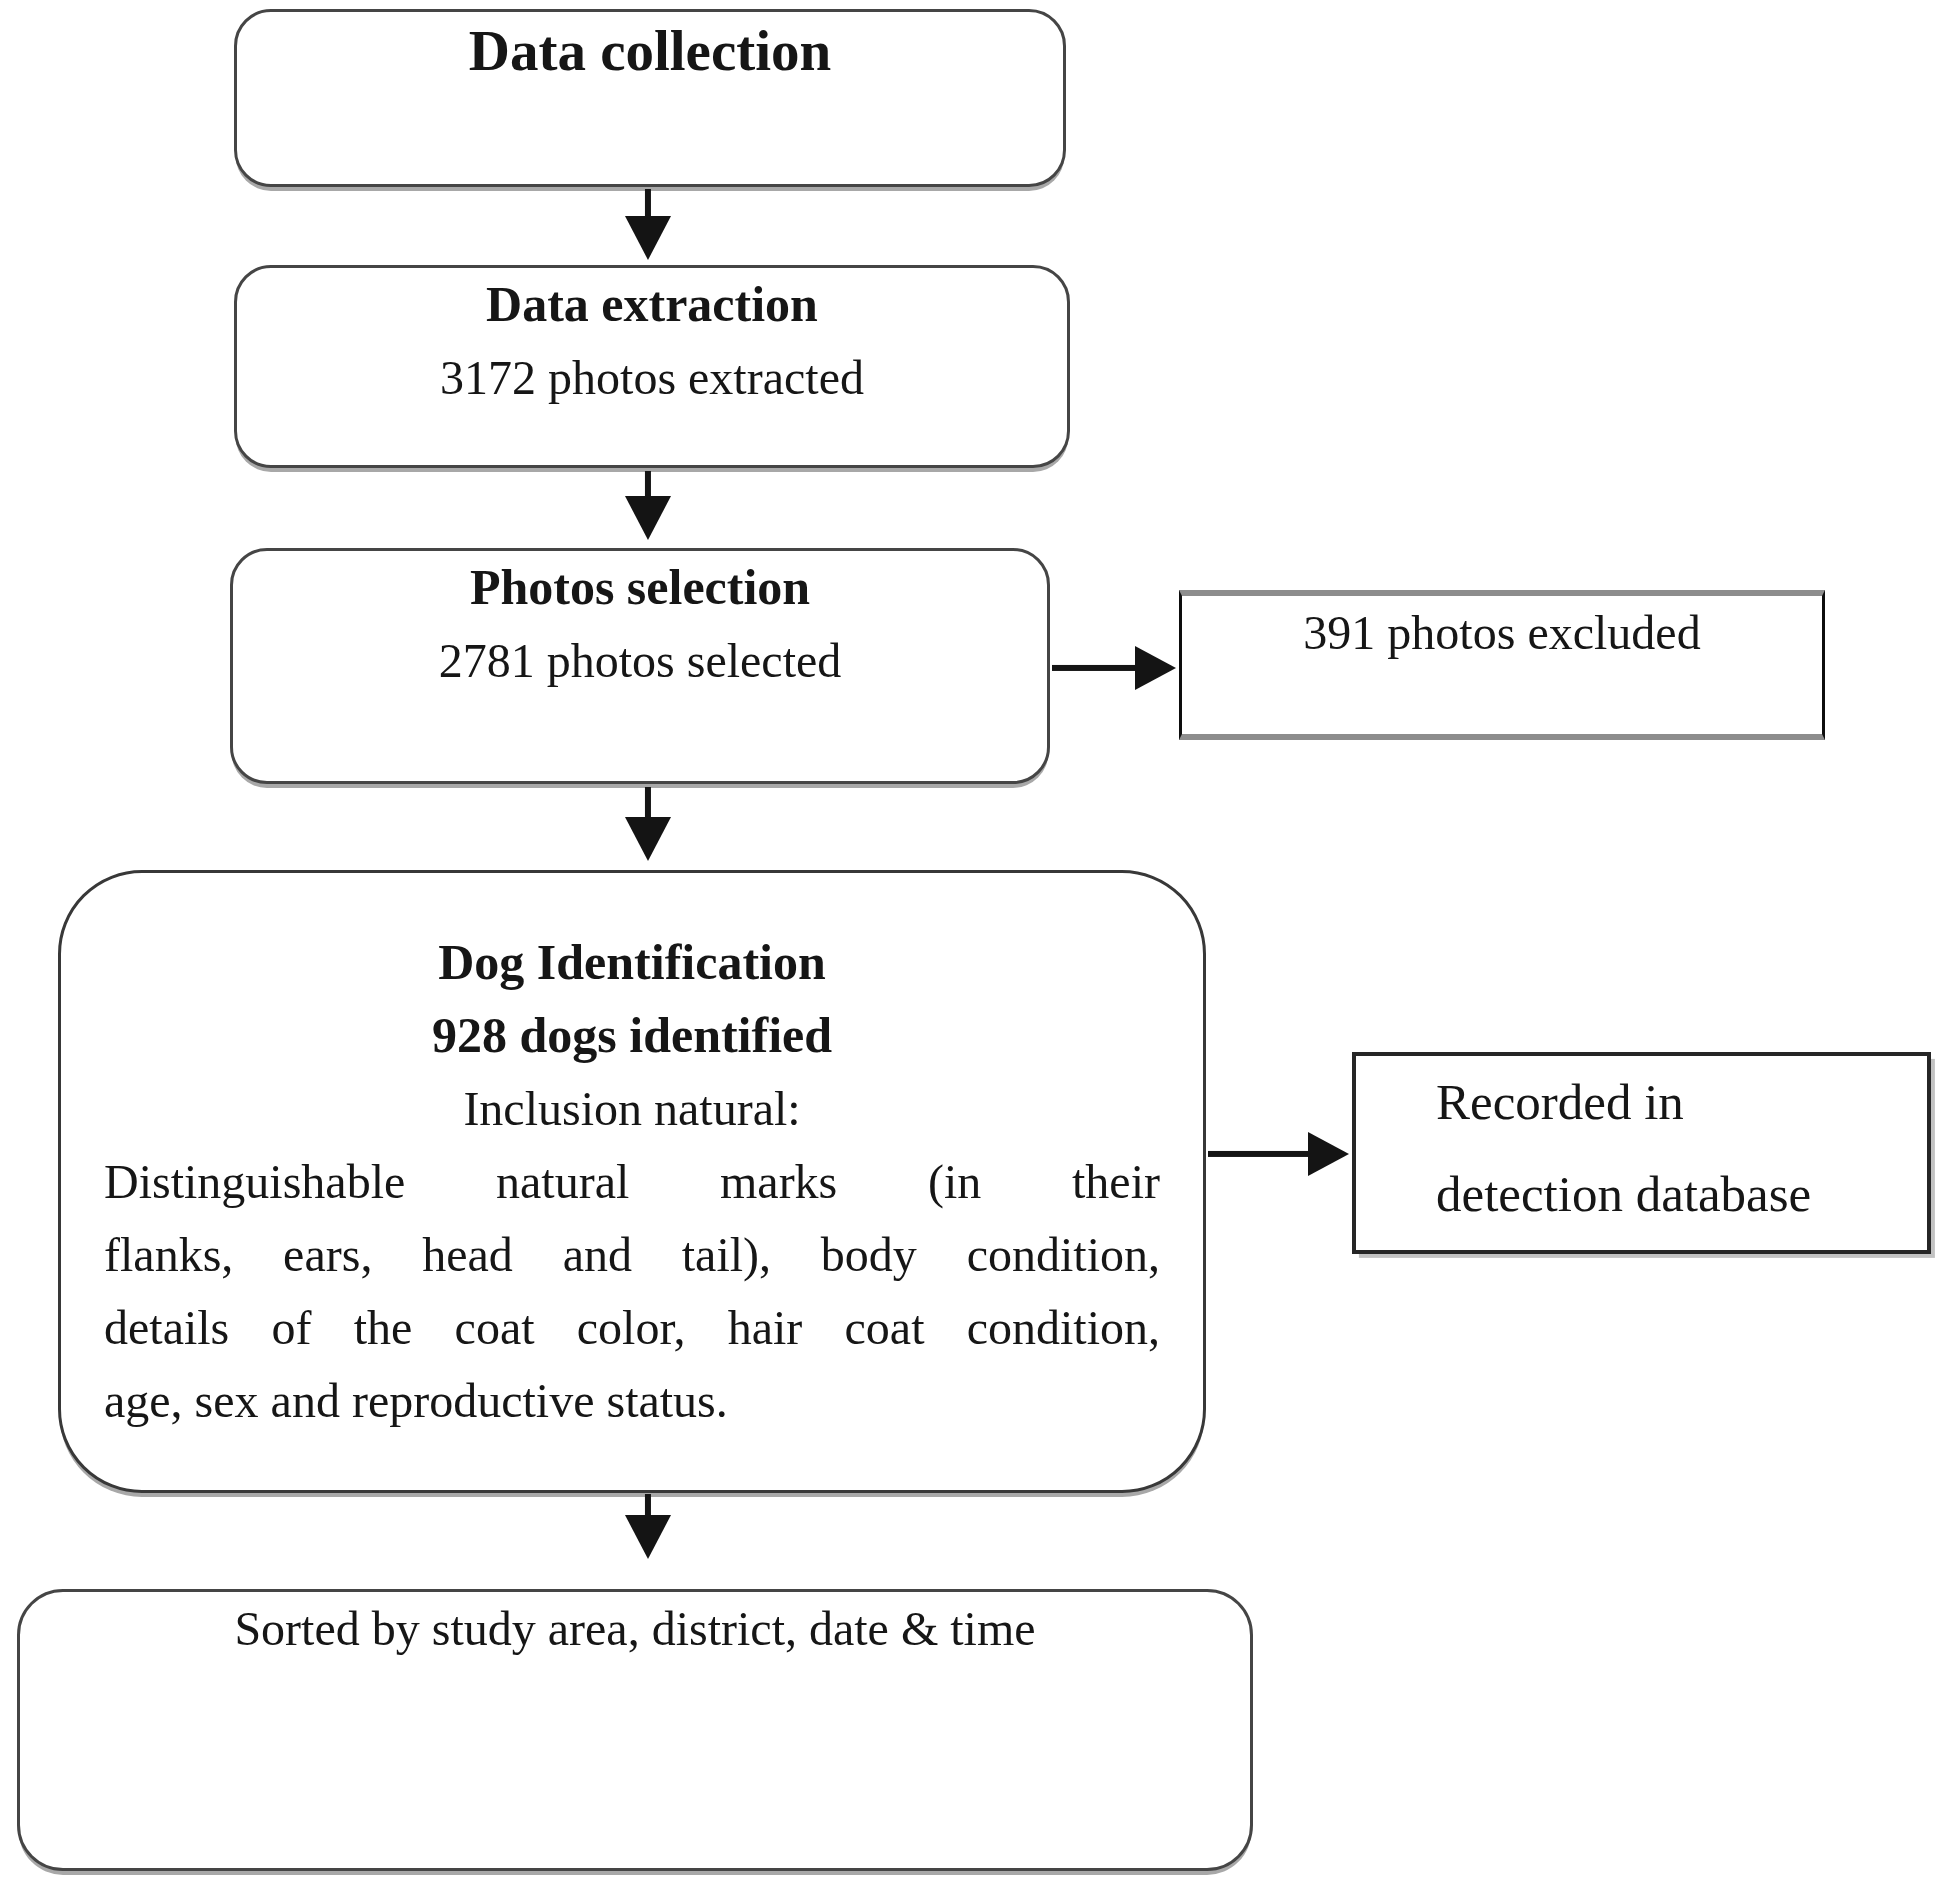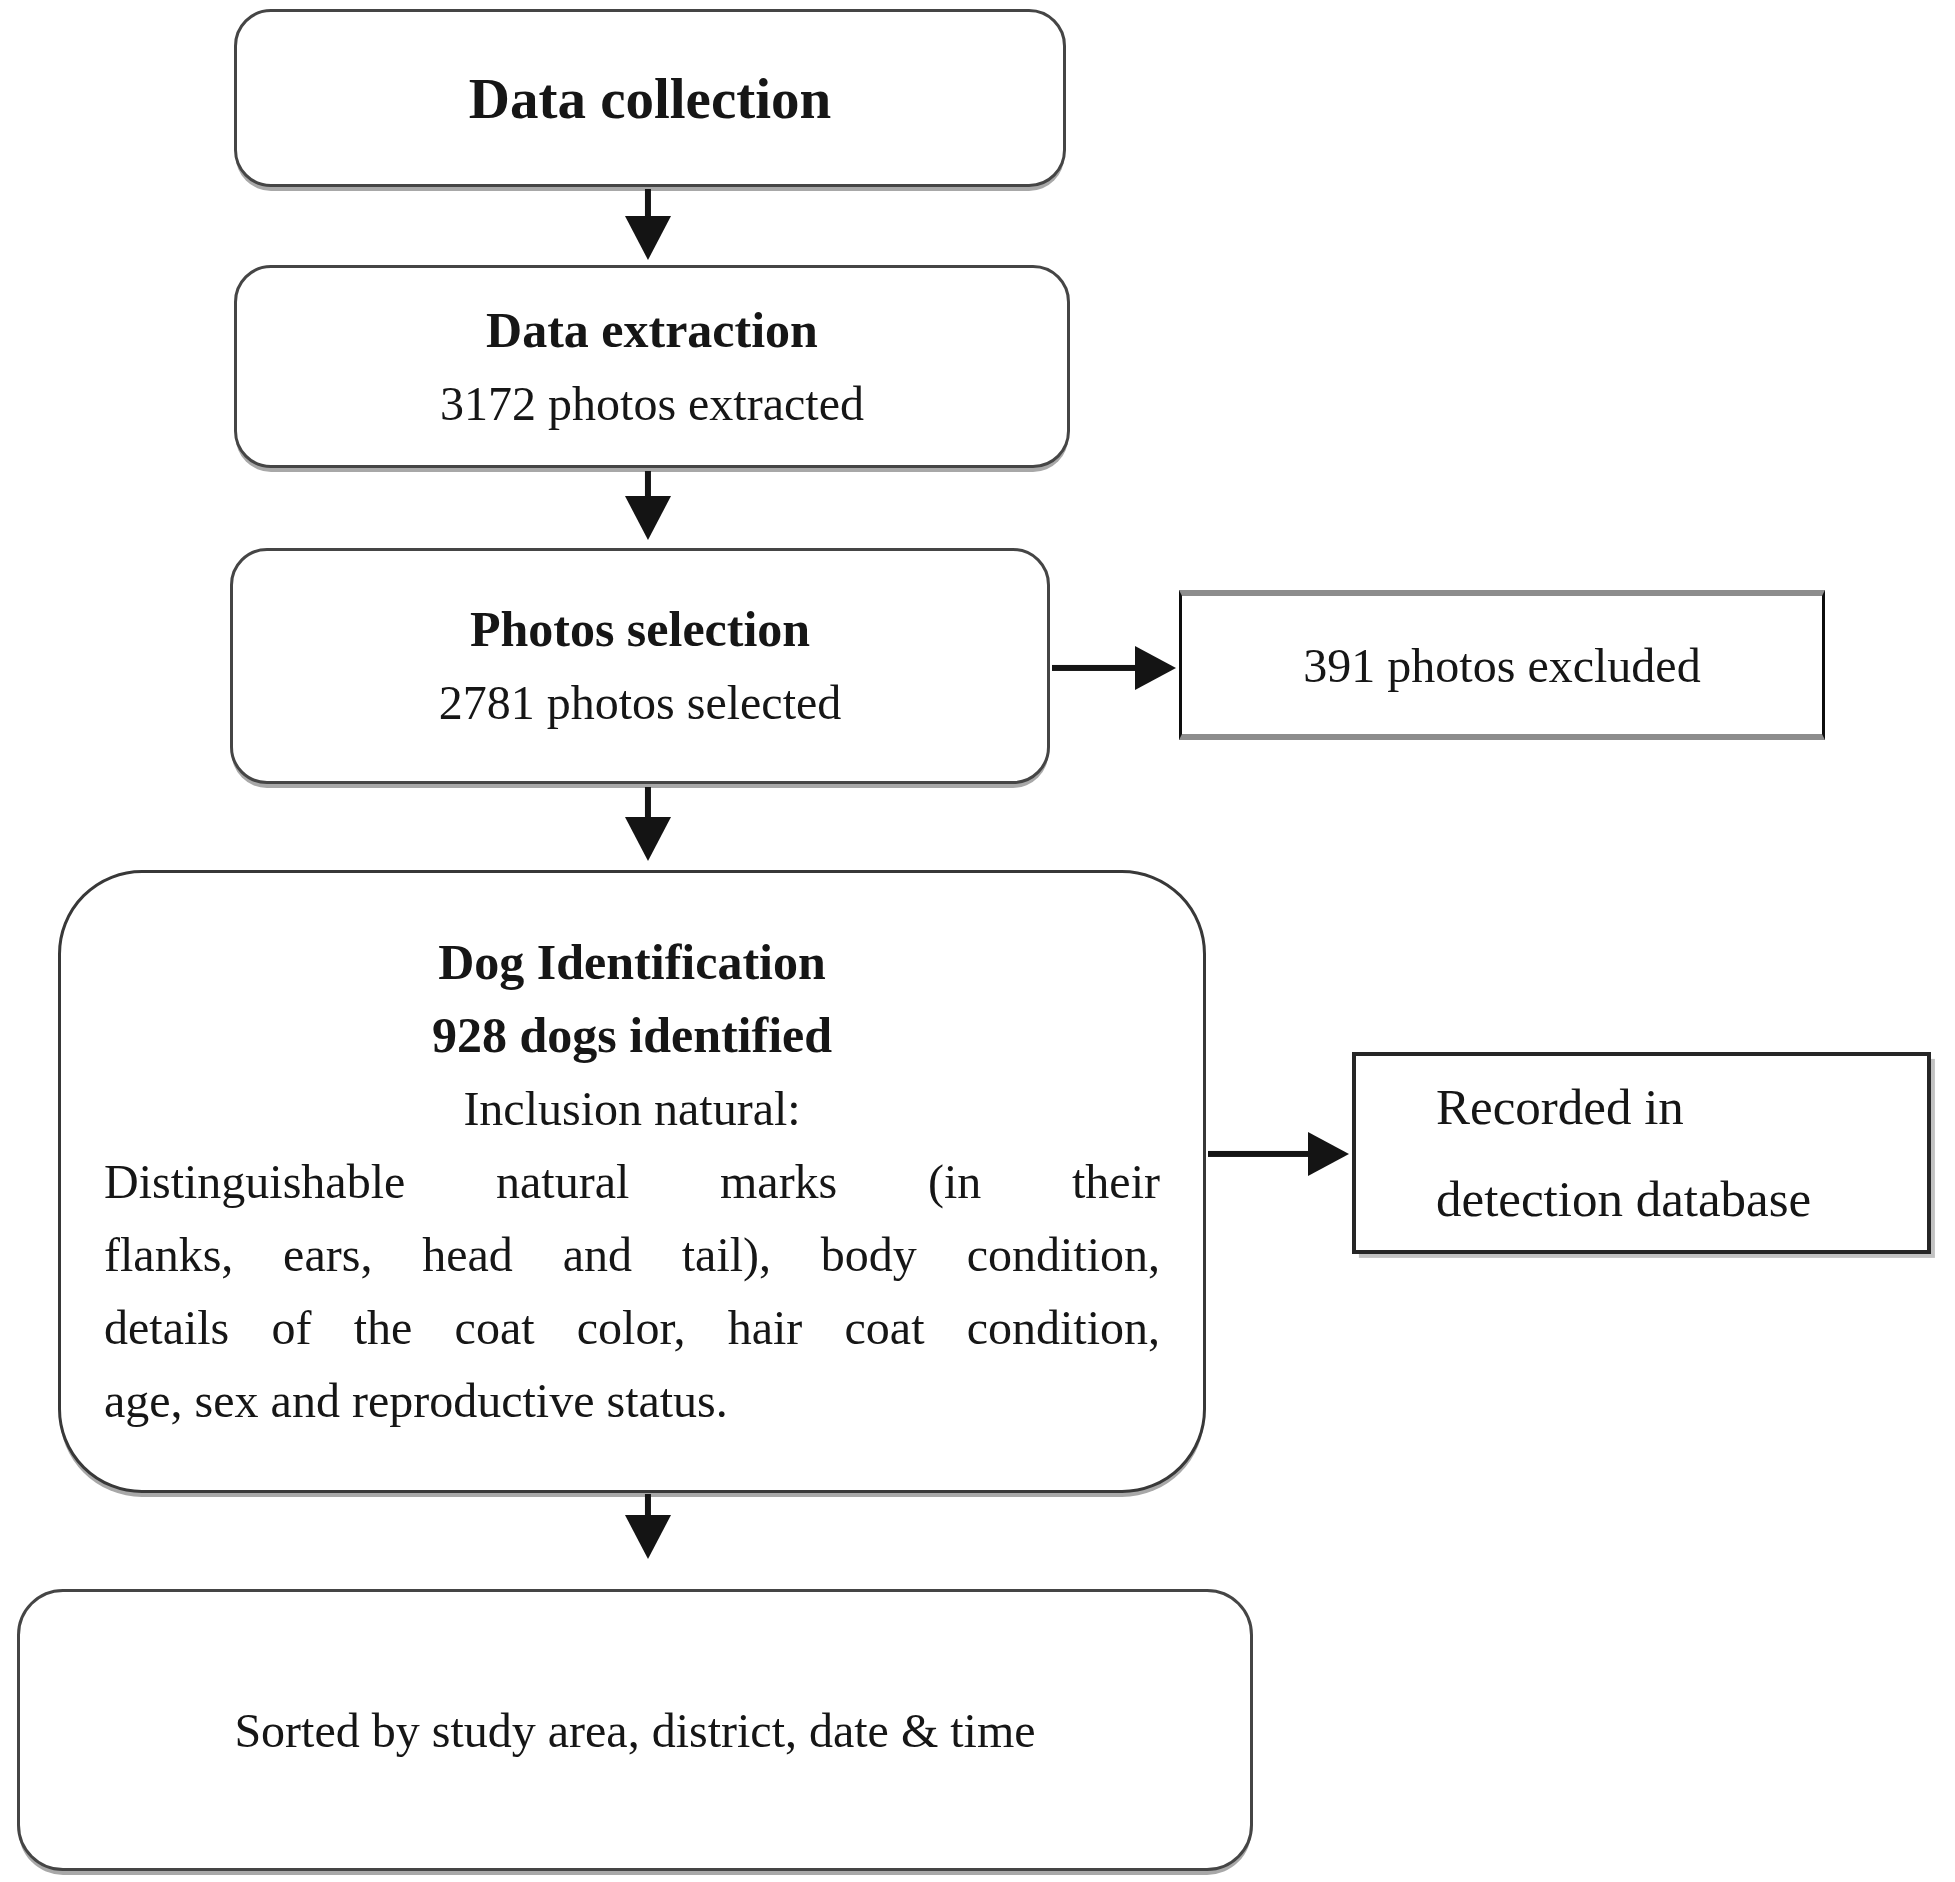--- a/index.html
+++ b/index.html
@@ -18,32 +18,32 @@
   }
 
   
   .box {
     position: absolute;
     background: #ffffff;
     box-sizing: border-box;
     display: flex;
     flex-direction: column;
     align-items: center;
-    justify-content: center;
     text-align: center;
   }
   .rounded {
     border: 3.8px solid #454545;
     border-radius: 37px;
     box-shadow: 0 5.4px 0 -1.5px #a8a8a8;
   }
   .bigbox {
     border: 3.8px solid #383838;
     border-radius: 84px;
     box-shadow: 0 5.4px 0 -1.5px #a8a8a8;
+    justify-content: center;
   }
   .excluded-rect {
     border-top: 6.1px solid #8d8d8d;
     border-bottom: 6.1px solid #8d8d8d;
     border-left: 3.8px solid #0d0d0d;
     border-right: 3.8px solid #0d0d0d;
   }
   .recorded-rect {
     border: 4.6px solid #262626;
     box-shadow: 5.4px 5.4px 0 -1.5px #c2c2c2;

